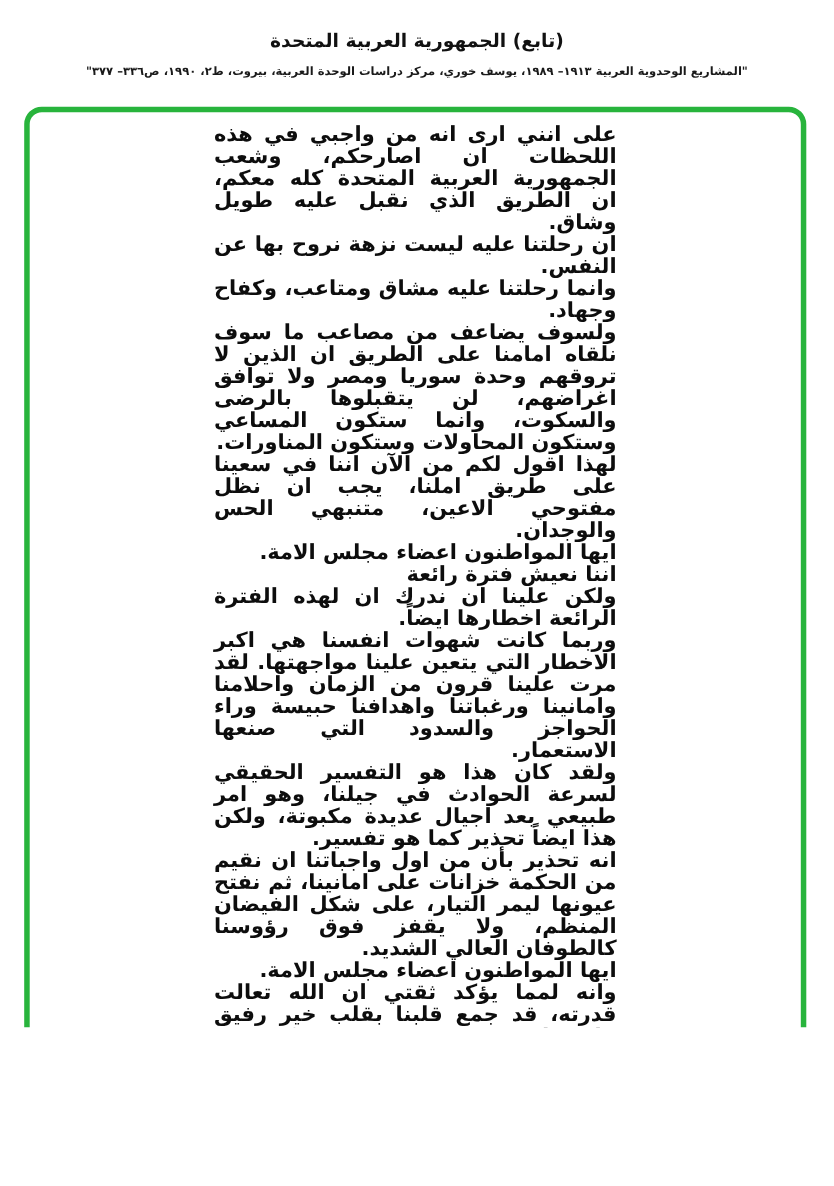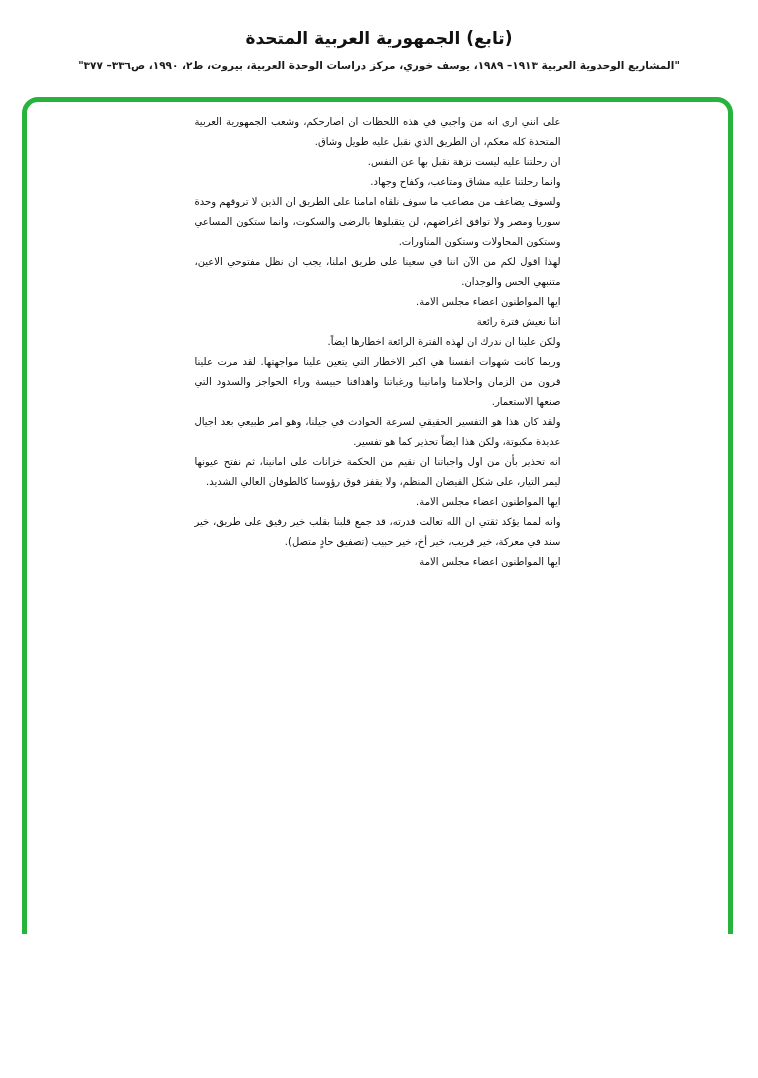--- a/index.html
+++ b/index.html
@@ -47,22 +47,22 @@
     border-radius: 16px;
     background: #ffffff;
     overflow: hidden;
   }
   .text-column {
     width: 366px;
     margin: 10px auto 0 auto;
     direction: rtl;
     text-align: justify;
     text-align-last: right;
-    font-size: 10px;
-    font-weight: normal;
+    font-size: 19px;
+    font-weight: bold;
     line-height: 20px;
     color: #0d0d0d;
   }
   .para { margin: 0; }
   .footer {
     position: absolute;
     top: 1078px;
     left: 0;
     width: 758px;
     text-align: center;
@@ -79,21 +79,21 @@
 <div class="page">
 
   <div class="header">
     <div class="title">(تابع) الجمهورية العربية المتحدة</div>
     <div class="citation">"المشاريع الوحدوية العربية ١٩١٣– ١٩٨٩، يوسف خوري، مركز دراسات الوحدة العربية، بيروت، ط٢، ١٩٩٠، ص٣٣٦– ٣٧٧"</div>
   </div>
 
   <div class="content-box">
     <div class="text-column">
         <p class="para">على انني ارى انه من واجبي في هذه اللحظات ان اصارحكم، وشعب الجمهورية العربية المتحدة كله معكم، ان الطريق الذي نقبل عليه طويل وشاق.</p>
-        <p class="para">ان رحلتنا عليه ليست نزهة نقبل بها عن النفس.</p>
+        <p class="para">ان رحلتنا عليه ليست نزهة نروح بها عن النفس.</p>
         <p class="para">وانما رحلتنا عليه مشاق ومتاعب، وكفاح وجهاد.</p>
         <p class="para">ولسوف يضاعف من مصاعب ما سوف نلقاه امامنا على الطريق ان الذين لا تروقهم وحدة سوريا ومصر ولا توافق اغراضهم، لن يتقبلوها بالرضى والسكوت، وانما ستكون المساعي وستكون المحاولات وستكون المناورات.</p>
         <p class="para">لهذا اقول لكم من الآن اننا في سعينا على طريق املنا، يجب ان نظل مفتوحي الاعين، متنبهي الحس والوجدان.</p>
         <p class="para">ايها المواطنون اعضاء مجلس الامة.</p>
         <p class="para">اننا نعيش فترة رائعة</p>
         <p class="para">ولكن علينا ان ندرك ان لهذه الفترة الرائعة اخطارها ايضاً.</p>
         <p class="para">وربما كانت شهوات انفسنا هي اكبر الاخطار التي يتعين علينا مواجهتها. لقد مرت علينا قرون من الزمان واحلامنا وامانينا ورغباتنا واهدافنا حبيسة وراء الحواجز والسدود التي صنعها الاستعمار.</p>
         <p class="para">ولقد كان هذا هو التفسير الحقيقي لسرعة الحوادث في جيلنا، وهو امر طبيعي بعد اجيال عديدة مكبوتة، ولكن هذا ايضاً تحذير كما هو تفسير.</p>
         <p class="para">انه تحذير بأن من اول واجباتنا ان نقيم من الحكمة خزانات على امانينا، ثم نفتح عيونها ليمر التيار، على شكل الفيضان المنظم، ولا يقفز فوق رؤوسنا كالطوفان العالي الشديد.</p>
         <p class="para">ايها المواطنون اعضاء مجلس الامة.</p>

